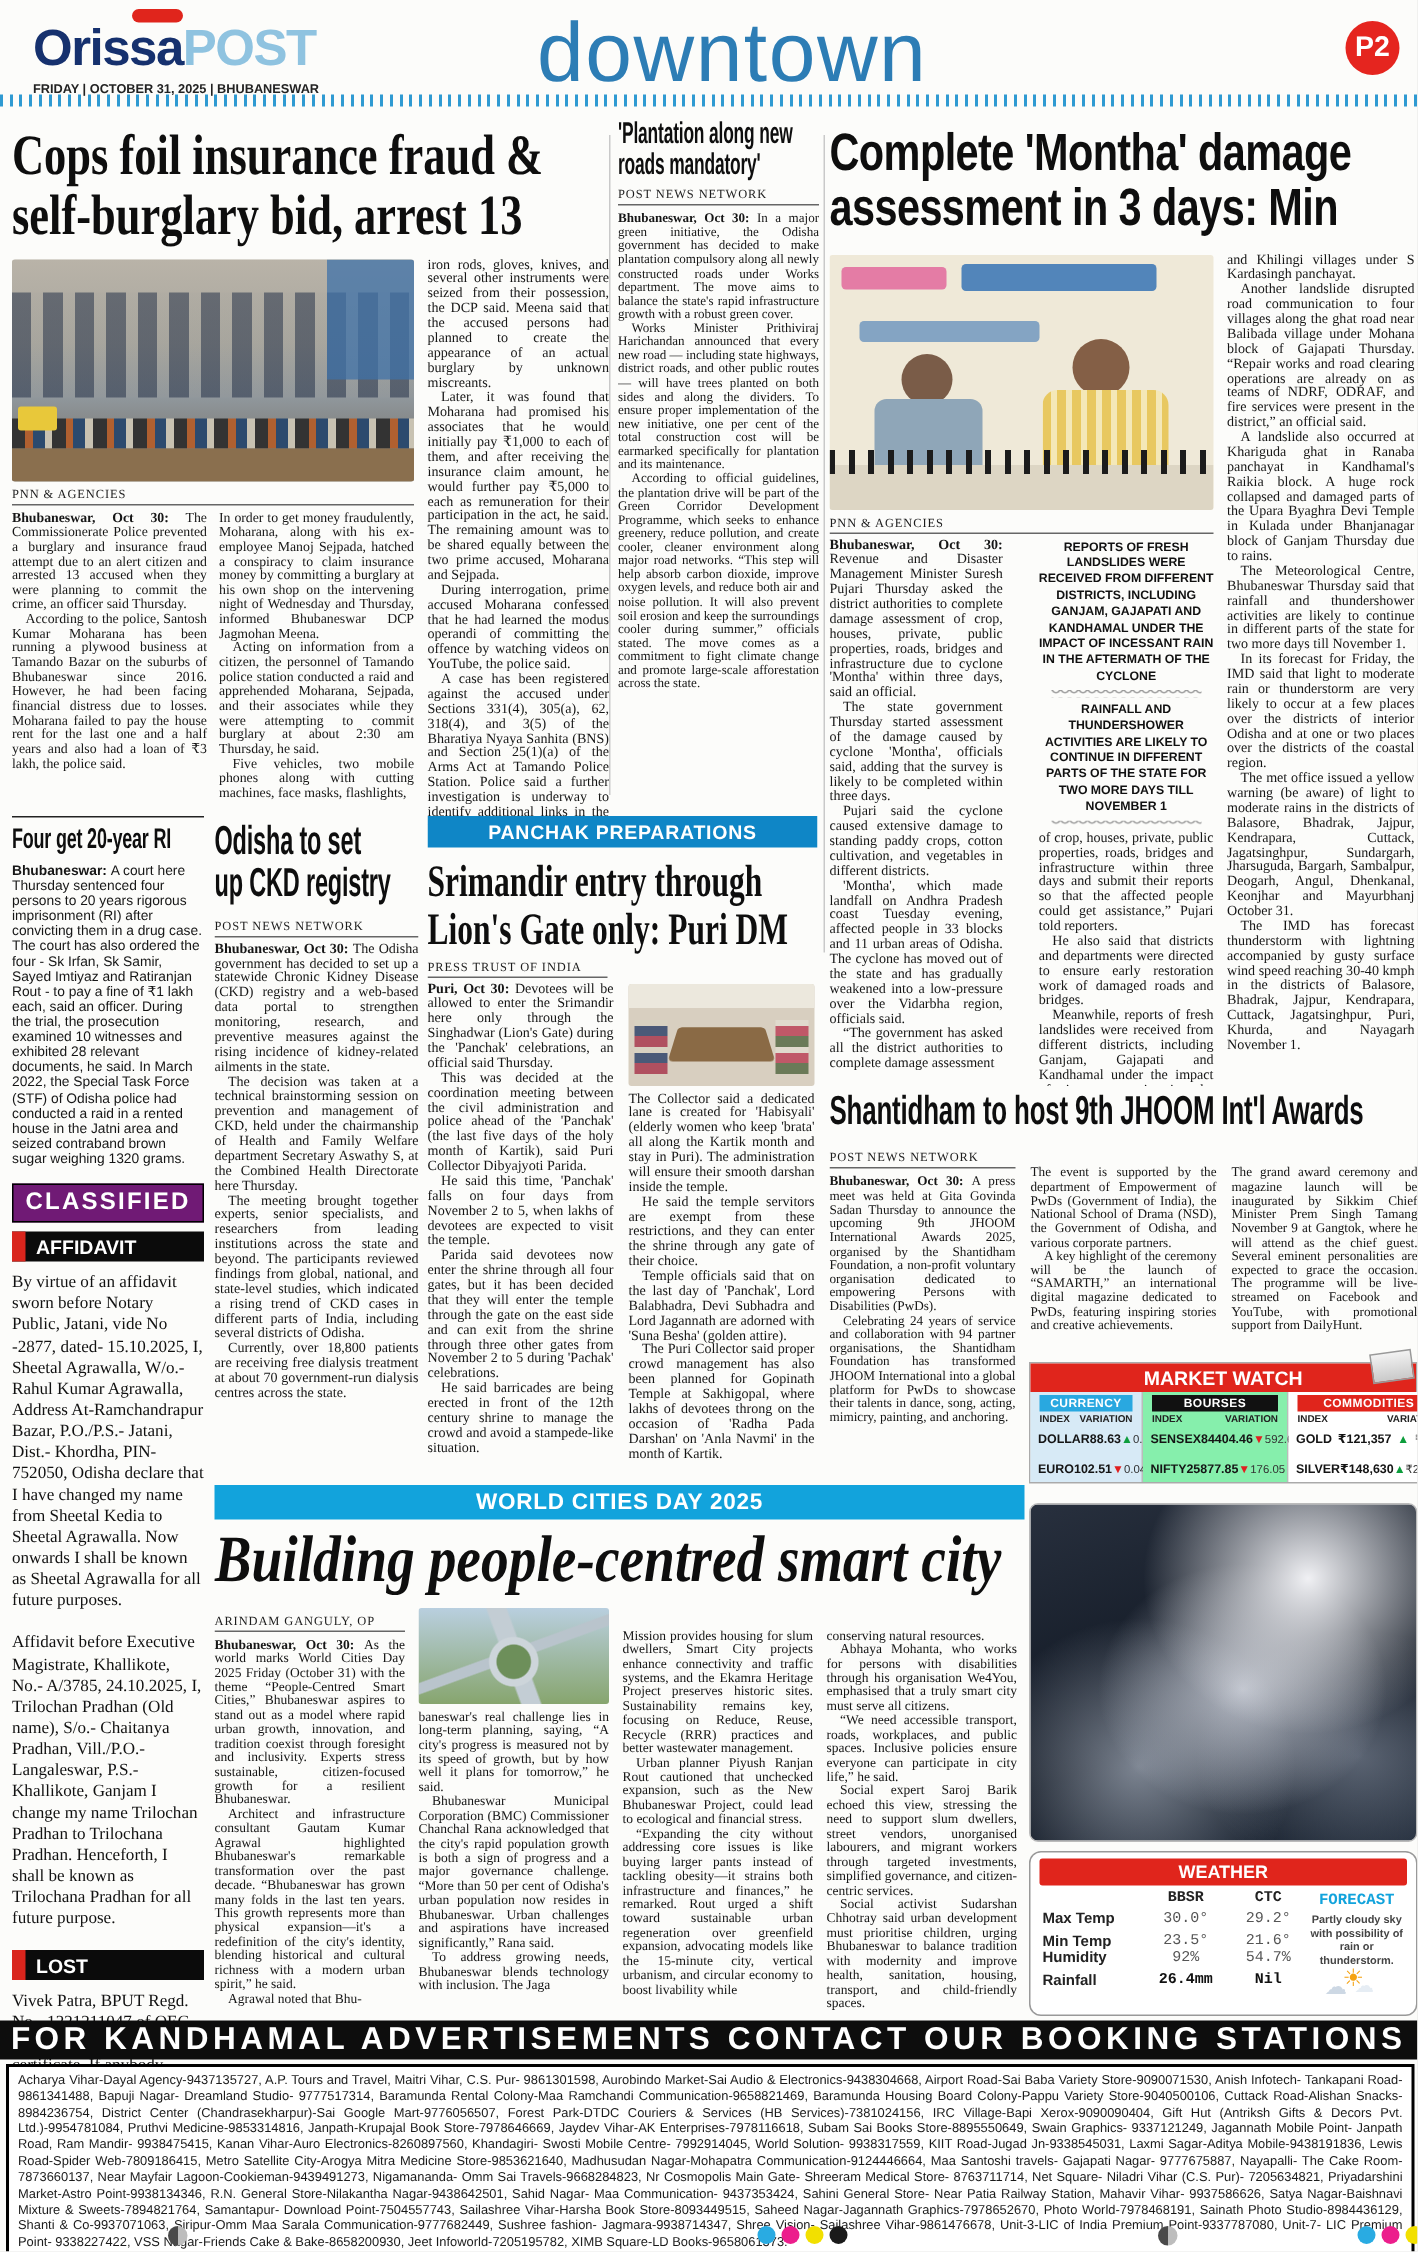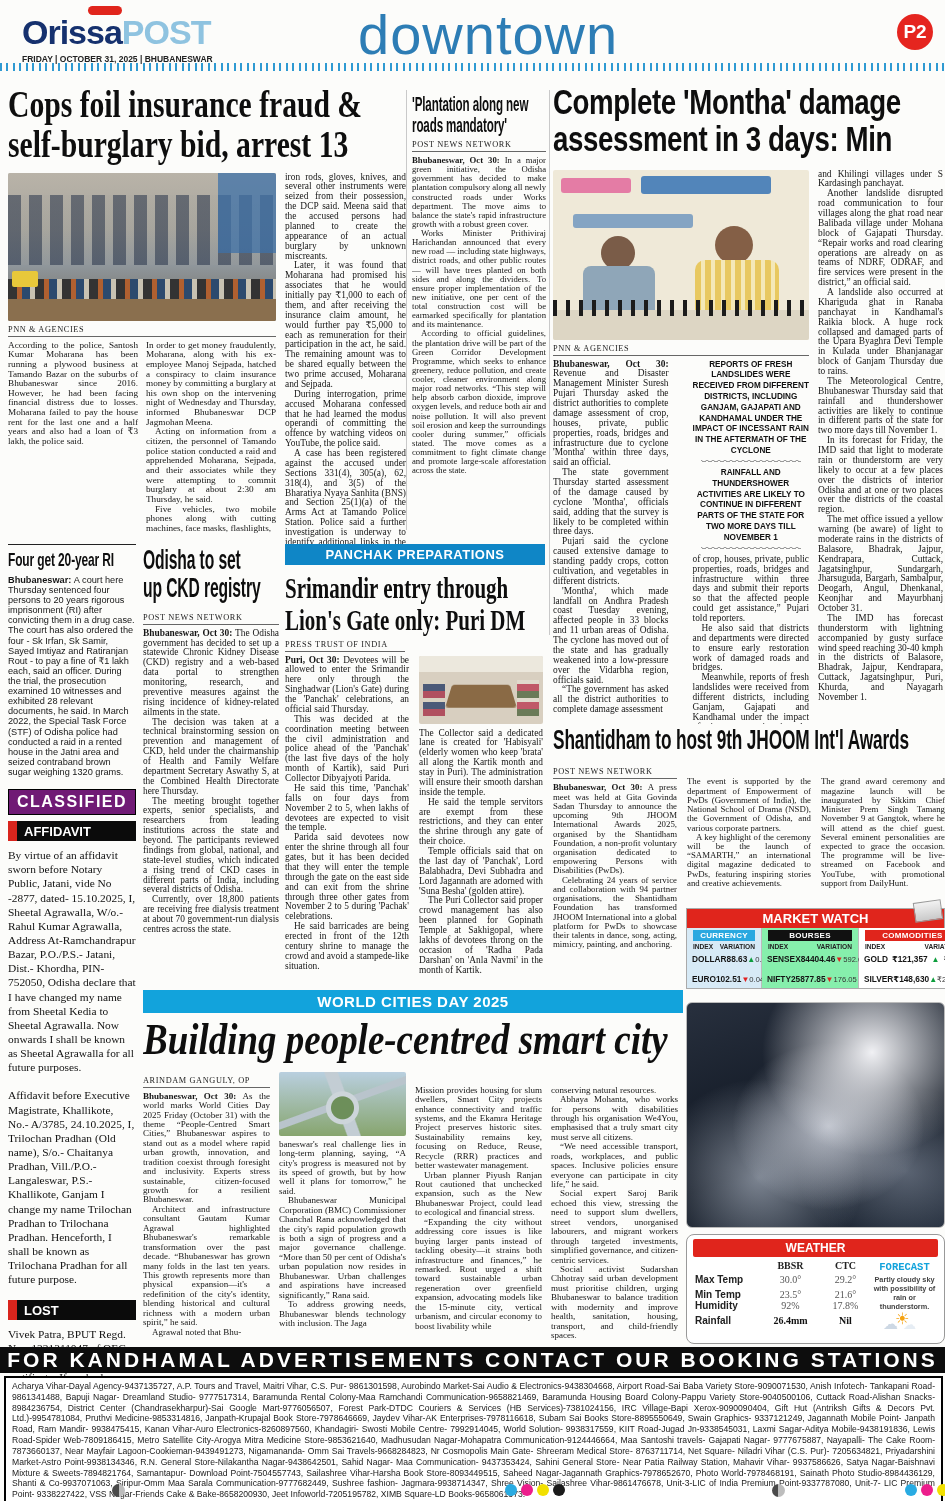--- a/index.html
+++ b/index.html
@@ -32,21 +32,21 @@
   .mw-heads{display:flex;justify-content:space-between;font-family:"Liberation Sans",sans-serif;font-weight:700;
             font-size:6.6px;color:#222;padding:1px 6px}
   .mw-row{display:flex;align-items:baseline;justify-content:space-between;font-family:"Liberation Sans","DejaVu Sans",sans-serif;
           font-size:8.3px;padding:2.5px 5px 0}
   .mw-row .nm{font-weight:700}
   .mw-row .vl{font-weight:700}
   .mw-row .ch{font-size:7.6px;color:#333}
   .up{color:#0d9d3c;font-size:8px}
   .down{color:#e02020;font-size:8px}
   .w-label{font-family:"Liberation Sans",sans-serif;font-weight:700;font-size:10px;color:#222}
-  .w-val{font-family:Liberation Serif, serif;font-size:10px;color:#555;text-align:center}
+  .w-val{font-family:Liberation Mono, monospace;font-size:10px;color:#555;text-align:center}
   .vrule{width:1px;background:#c9c9c9}
 </style>
 </head>
 <body>
 
 <div class="page">
 
   <div class="abs" style="left:22px;top:6px;width:260px">
     <div class="abs" style="left:66px;top:0;width:34px;height:9px;border-radius:5px;background:#e0251c"></div>
     <div style="font-family:'Liberation Sans',sans-serif;font-weight:700;font-size:34px;letter-spacing:-1px;margin-top:7px">
@@ -70,39 +70,40 @@
           <div class="abs" style="inset:0;background:linear-gradient(180deg,#b9b3a8 0%,#a8a69e 38%,#90979c 62%,#6f6a5e 100%)"></div>
           <div class="abs" style="left:0;top:22px;width:100%;height:70px;background:repeating-linear-gradient(90deg,rgba(38,50,72,.55) 0 13px,rgba(160,160,155,.12) 13px 21px)"></div>
           <div class="abs" style="right:0;top:0;width:58px;height:80px;background:#3f72a8;opacity:.75"></div>
           <div class="abs" style="left:0;bottom:22px;width:100%;height:20px;background:repeating-linear-gradient(90deg,#333 0 9px,#b06030 9px 14px,#2c4a6e 14px 22px,#c8c2b2 22px 27px)"></div>
           <div class="abs" style="left:0;bottom:0;width:100%;height:22px;background:#8a6f4e"></div>
           <div class="abs" style="left:4px;bottom:34px;width:26px;height:16px;background:#e8c83a;border-radius:2px"></div>
         </div>
         <div class="byline">PNN &amp; AGENCIES</div>
         <div class="cols" style="gap:8px">
           <div class="bt" style="width:130px;font-size:9.2px">
+              <p><b>Bhubaneswar, Oct 30: </b>The Commissionerate Police prevented a burglary and insurance fraud attempt due to an alert citizen and arrested 13 accused when they were planning to commit the crime, an officer said Thursday.</p>
               <p>According to the police, Santosh Kumar Moharana has been running a plywood business at Tamando Bazar on the suburbs of Bhubaneswar since 2016. However, he had been facing financial distress due to losses. Moharana failed to pay the house rent for the last one and a half years and also had a loan of ₹3 lakh, the police said.</p>
             </div>
           <div class="bt" style="width:130px;font-size:9.2px">
               <p>In order to get money fraudulently, Moharana, along with his ex-employee Manoj Sejpada, hatched a conspiracy to claim insurance money by committing a burglary at his own shop on the intervening night of Wednesday and Thursday, informed Bhubaneswar DCP Jagmohan Meena.</p>
               <p>Acting on information from a citizen, the personnel of Tamando police station conducted a raid and apprehended Moharana, Sejpada, and their associates while they were attempting to commit burglary at about 2:30 am Thursday, he said.</p>
               <p>Five vehicles, two mobile phones along with cutting machines, face masks, flashlights,</p>
             </div>
         </div>
       </div>
       <div class="bt" style="width:121px">
           <p>iron rods, gloves, knives, and several other instruments were seized from their possession, the DCP said. Meena said that the accused persons had planned to create the appearance of an actual burglary by unknown miscreants.</p>
           <p>Later, it was found that Moharana had promised his associates that he would initially pay ₹1,000 to each of them, and after receiving the insurance claim amount, he would further pay ₹5,000 to each as remuneration for their participation in the act, he said. The remaining amount was to be shared equally between the two prime accused, Moharana and Sejpada.</p>
           <p>During interrogation, prime accused Moharana confessed that he had learned the modus operandi of committing the offence by watching videos on YouTube, the police said.</p>
           <p>A case has been registered against the accused under Sections 331(4), 305(a), 62, 318(4), and 3(5) of the Bharatiya Nyaya Sanhita (BNS) and Section 25(1)(a) of the Arms Act at Tamando Police Station. Police said a further investigation is underway to identify additional links in the fraud network.</p>
         </div>
     </div>
   </section>
 
-  <section class="abs" style="left:412px;top:94px;width:134px;height:452px;overflow:hidden">
+  <section class="abs" style="left:412px;top:79px;width:134px;height:452px;overflow:hidden">
     <h1 class="hls" style="font-size:20px;width:175%;transform:scaleX(.58)">'Plantation along new
 roads mandatory'</h1>
     <div class="byline">POST NEWS NETWORK</div>
     <div class="bt" style="font-size:8.7px">
         <p><b>Bhubaneswar, Oct 30: </b>In a major green initiative, the Odisha government has decided to make plantation compulsory along all newly constructed roads under Works department. The move aims to balance the state's rapid infrastructure growth with a robust green cover.</p>
         <p>Works Minister Prithiviraj Harichandan announced that every new road — including state highways, district roads, and other public routes — will have trees planted on both sides and along the dividers. To ensure proper implementation of the new initiative, one per cent of the total construction cost will be earmarked specifically for plantation and its maintenance.</p>
         <p>According to official guidelines, the plantation drive will be part of the Green Corridor Development Programme, which seeks to enhance greenery, reduce pollution, and create cooler, cleaner environment along major road networks. “This step will help absorb carbon dioxide, improve oxygen levels, and reduce both air and noise pollution. It will also prevent soil erosion and keep the surroundings cooler during summer,” officials stated. The move comes as a commitment to fight climate change and promote large-scale afforestation across the state.</p>
       </div>
   </section>
 
@@ -366,21 +367,21 @@
           <div class="w-val" style="width:55px">29.2°</div>
         </div>
         <div class="cols" style="margin-top:4px">
           <div class="w-label" style="width:68px">Min Temp</div>
           <div class="w-val" style="width:55px">23.5°</div>
           <div class="w-val" style="width:55px">21.6°</div>
         </div>
         <div class="cols" style="margin-top:0">
           <div class="w-label" style="width:68px">Humidity</div>
           <div class="w-val" style="width:55px">92%</div>
-          <div class="w-val" style="width:55px">17.8%</div>
+          <div class="w-val" style="width:55px">54.7%</div>
         </div>
         <div class="cols" style="margin-top:4px">
           <div class="w-label" style="width:68px">Rainfall</div>
           <div class="w-val" style="width:55px;font-weight:700;color:#111">26.4mm</div>
           <div class="w-val" style="width:55px;font-weight:700;color:#111">Nil</div>
         </div>
       </div>
       <div style="flex:1;text-align:center">
         <div style="font-family:Liberation Mono, monospace;font-weight:700;font-size:10.5px;color:#12a3dc;margin-top:2px">FORECAST</div>
         <div style="font-family:'Liberation Sans',sans-serif;font-weight:700;font-size:7.3px;color:#444;line-height:1.25;margin-top:2px">Partly cloudy sky with possibility of rain or thunderstorm.</div>

